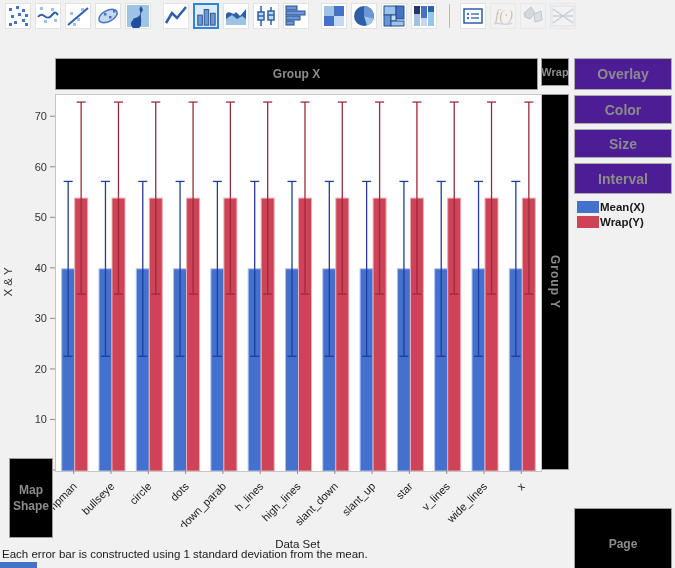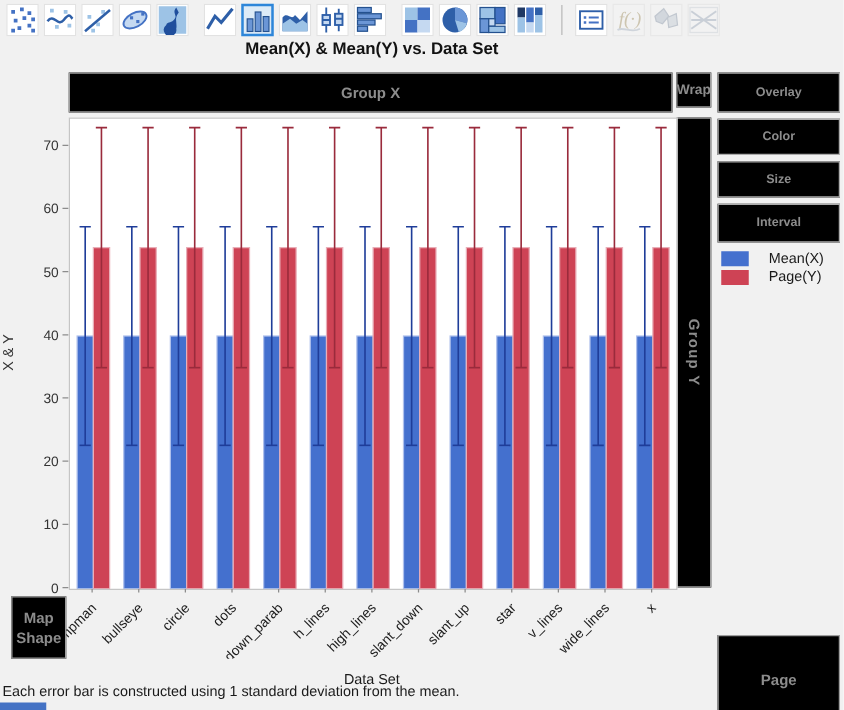--- a/index.html
+++ b/index.html
@@ -20,33 +20,33 @@
   .chart-title{position:absolute;left:55px;top:31px;width:485px;text-align:center;
     font-size:13.5px;font-weight:bold;color:#121212;}
 
   
   .zone{position:absolute;background:#000000;border:1px solid #9E9E9E;box-sizing:border-box;
     color:#8C8C8C;font-weight:600;font-size:12px;display:flex;align-items:center;justify-content:center;text-align:center;}
   .zone-groupx{left:55px;top:58px;width:483px;height:32px;}
   .zone-wrap{left:541px;top:58px;width:28px;height:28px;font-size:11px;text-align:center;}
   .zone-groupy{left:541px;top:94px;width:28px;height:376px;align-items:flex-start;padding-top:160px;}
   .zone-groupy .vtext{writing-mode:vertical-rl;letter-spacing:1px;}
-  .zone-mapshape{left:9px;top:477px;width:44px;height:50px;font-size:12px;line-height:1.35;}
+  .zone-mapshape{left:9px;top:458px;width:44px;height:80px;font-size:12px;line-height:1.35;}
   .zone-freq{left:541px;top:476px;width:28px;height:71px;font-size:11px;}
   .zone-page{left:574px;top:476px;width:98px;height:71px;margin-top:32px;}
-  .gb-btn{position:absolute;background:#000000;border:1px solid #ACACAC;box-sizing:border-box;
-    color:#8C8C8C;font-weight:600;font-size:10px;display:flex;align-items:center;justify-content:center;}
+  .gb-btn{position:absolute;background:#4c1d95;border:1px solid #ACACAC;box-sizing:border-box;
+    color:#8C8C8C;font-weight:600;font-size:14px;display:flex;align-items:center;justify-content:center;}
   .btn-overlay{left:574px;top:58px;width:98px;height:32px;}
   .btn-color{left:574px;top:95px;width:98px;height:29px;}
   .btn-size{left:574px;top:129px;width:98px;height:29px;}
   .btn-interval{left:574px;top:163px;width:98px;height:31px;}
 
   
   .legend{position:absolute;left:577px;top:200px;display:flex;flex-direction:column;gap:2px;}
-  .legend-item{display:flex;align-items:center;gap:16px;height:13px;}
+  .legend-item{display:flex;align-items:center;gap:1px;height:13px;font-weight:bold;}
   .legend-swatch{width:22px;height:12px;}
   .legend-label{font-size:11.5px;color:#1A1A1A;}
 
   
   .plot{position:absolute;left:55px;top:94px;width:485px;height:376px;background:#FFFFFF;
     border:1px solid #C5C5C5;box-sizing:content-box;}
   .plot svg{display:block;}
   .yaxis{position:absolute;left:14px;top:94px;}
   .xaxis{position:absolute;left:15px;top:471px;}
   .ylabel{position:absolute;left:0px;top:94px;width:16px;height:376px;
@@ -207,21 +207,20 @@
       <div class="tool disabled">
         <svg width="24" height="24" viewBox="0 0 24 24">
           <rect x="1" y="2" width="22" height="20" fill="none" stroke="#C9D5E4"></rect>
           <line x1="2" y1="5" x2="22" y2="19" stroke="#9FB6D4" stroke-width="1.5"></line>
           <line x1="2" y1="19" x2="22" y2="5" stroke="#9FB6D4" stroke-width="1.5"></line>
           <line x1="2" y1="12" x2="22" y2="12" stroke="#9FB6D4" stroke-width="1.5"></line>
         </svg>
       </div>
     </div>
 
-  <div class="chart-title">Mean(X) &amp; Mean(Y) vs. Data Set</div>
 
   <div class="zone zone-groupx">
     <span>Group X</span>
   </div>
   <div class="zone zone-wrap">
     <span>Wrap</span>
   </div>
   <div class="gb-btn btn-overlay">
     <span>Overlay</span>
   </div>
@@ -235,21 +234,21 @@
     <span>Size</span>
   </div>
 
   <div class="legend" id="legend">
       <div class="legend-item">
         <div class="legend-swatch" style="background: rgb(68, 112, 206);"></div>
         <span class="legend-label">Mean(X)</span>
       </div>
       <div class="legend-item">
         <div class="legend-swatch" style="background: rgb(206, 67, 85);"></div>
-        <span class="legend-label">Page(Y)</span>
+        <span class="legend-label">Wrap(Y)</span>
       </div>
     </div>
 
   <div class="zone zone-groupy">
     <span class="vtext">Group Y</span>
   </div>
 
   <div class="ylabel">
     <span>X &amp; Y</span>
   </div>

